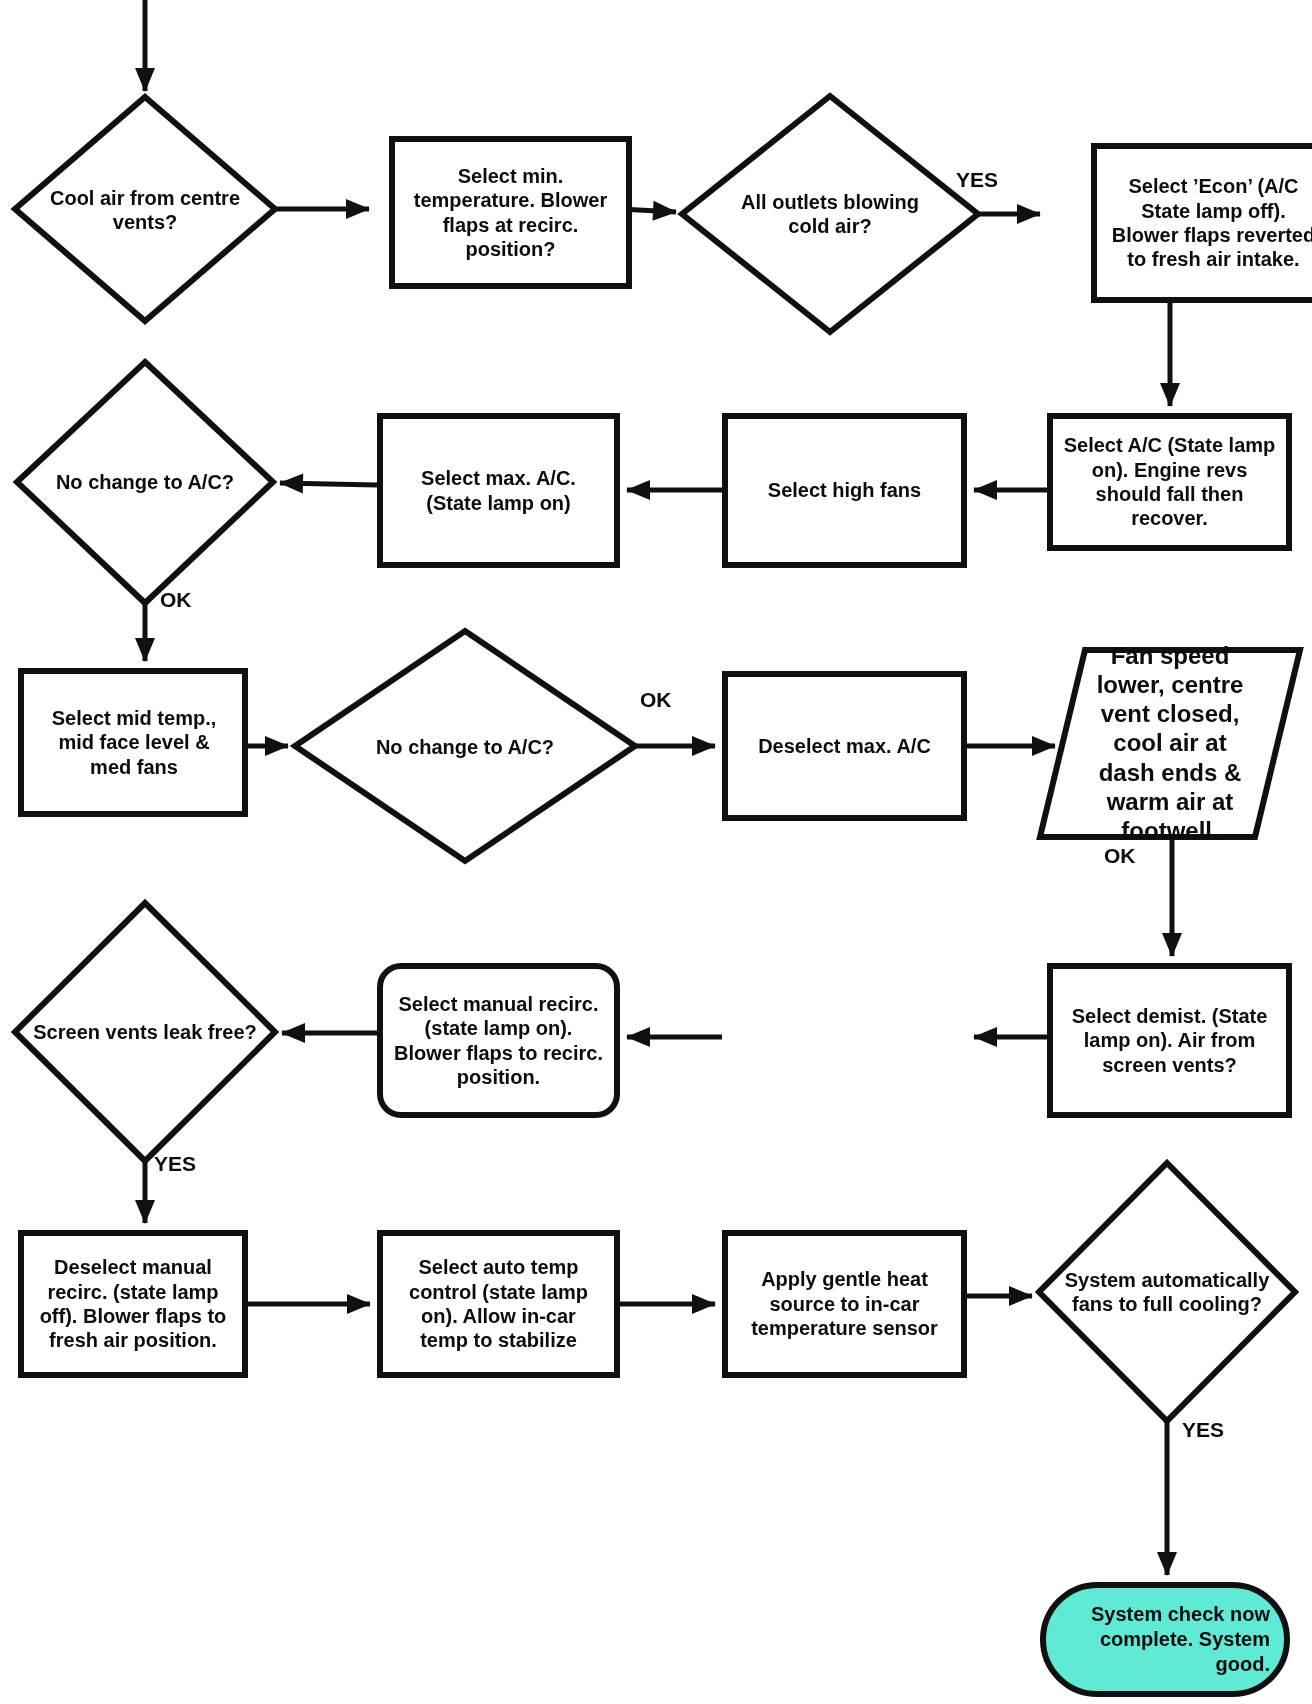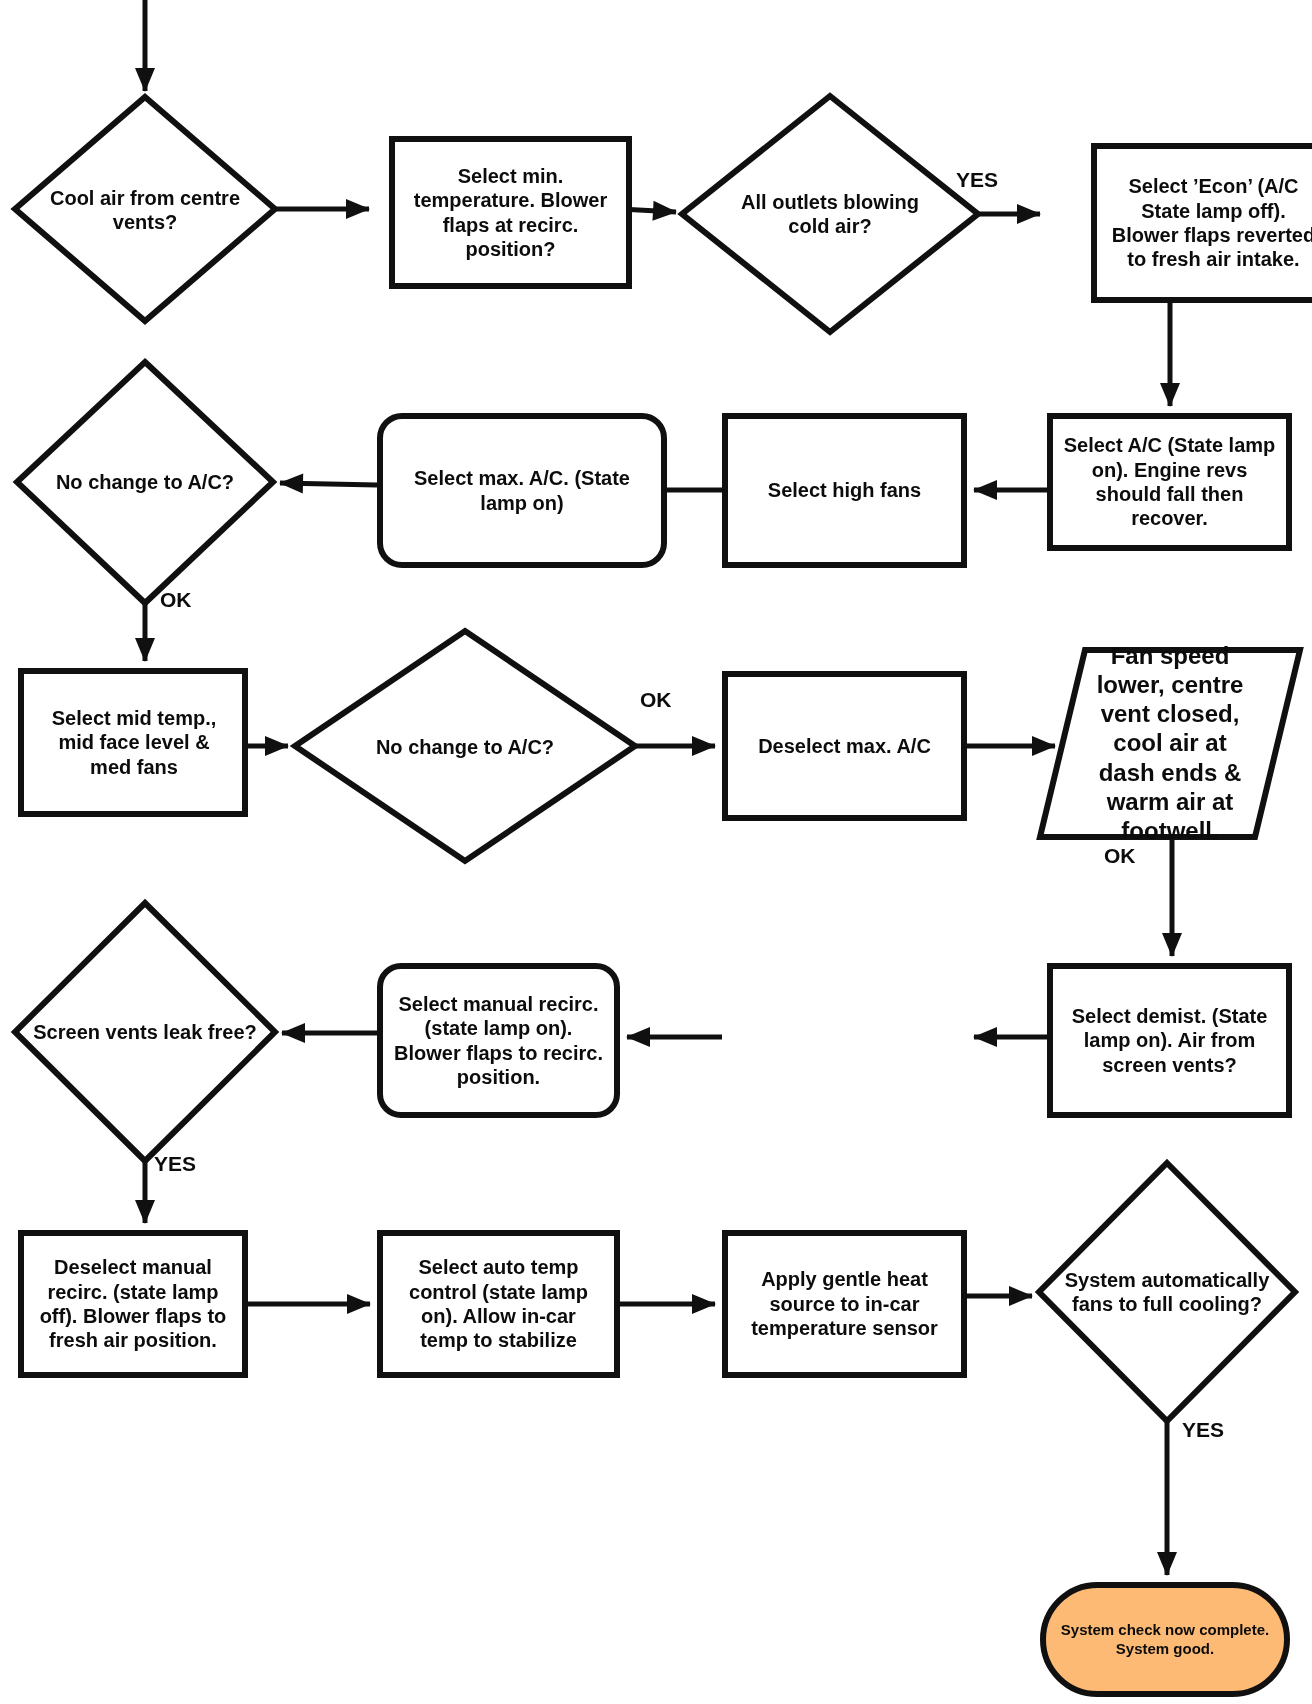--- a/index.html
+++ b/index.html
@@ -31,24 +31,24 @@
   .edge-label{
     position:absolute;
     font-size:21px;font-weight:bold;
     white-space:nowrap;
   }
   .terminator{
     position:absolute;
     box-sizing:border-box;
     border:6px solid #101010;
     border-radius:58px;
-    background:#fdba74;
+    background:#5eead4;
     display:flex;align-items:center;justify-content:center;
-    text-align:center;
-    font-size:15px;font-weight:bold;line-height:1.25;
+    text-align:right;
+    font-size:20px;font-weight:bold;line-height:1.25;
     padding:6px 14px;
   }
   svg{display:block;}
 </style>
 </head>
 <body>
 
 <div class="canvas">
 
   <svg class="layer" width="1312" height="1704" viewBox="0 0 1312 1704">
@@ -111,21 +111,21 @@
   </div>
 
   <div class="node-rect" style="left:1047px;top:413px;width:245px;height:138px;">
     <span>Select A/C (State lamp on). Engine revs should fall then recover.</span>
   </div>
 
   <div class="node-rect" style="left:722px;top:413px;width:245px;height:155px;">
     <span>Select high fans</span>
   </div>
 
-  <div class="node-rect" style="left:377px;top:413px;width:290px;height:155px;border-radius:25px;">
+  <div class="node-rect" style="left:377px;top:413px;width:243px;height:155px;">
     <span>Select max. A/C. (State lamp on)</span>
   </div>
 
   <div class="node-label" style="left:18px;top:456px;width:254px;height:52px;">
     <span>No change to A/C?</span>
   </div>
 
   <div class="edge-label" style="left:160px;top:588px;">
     <span>OK</span>
   </div>

